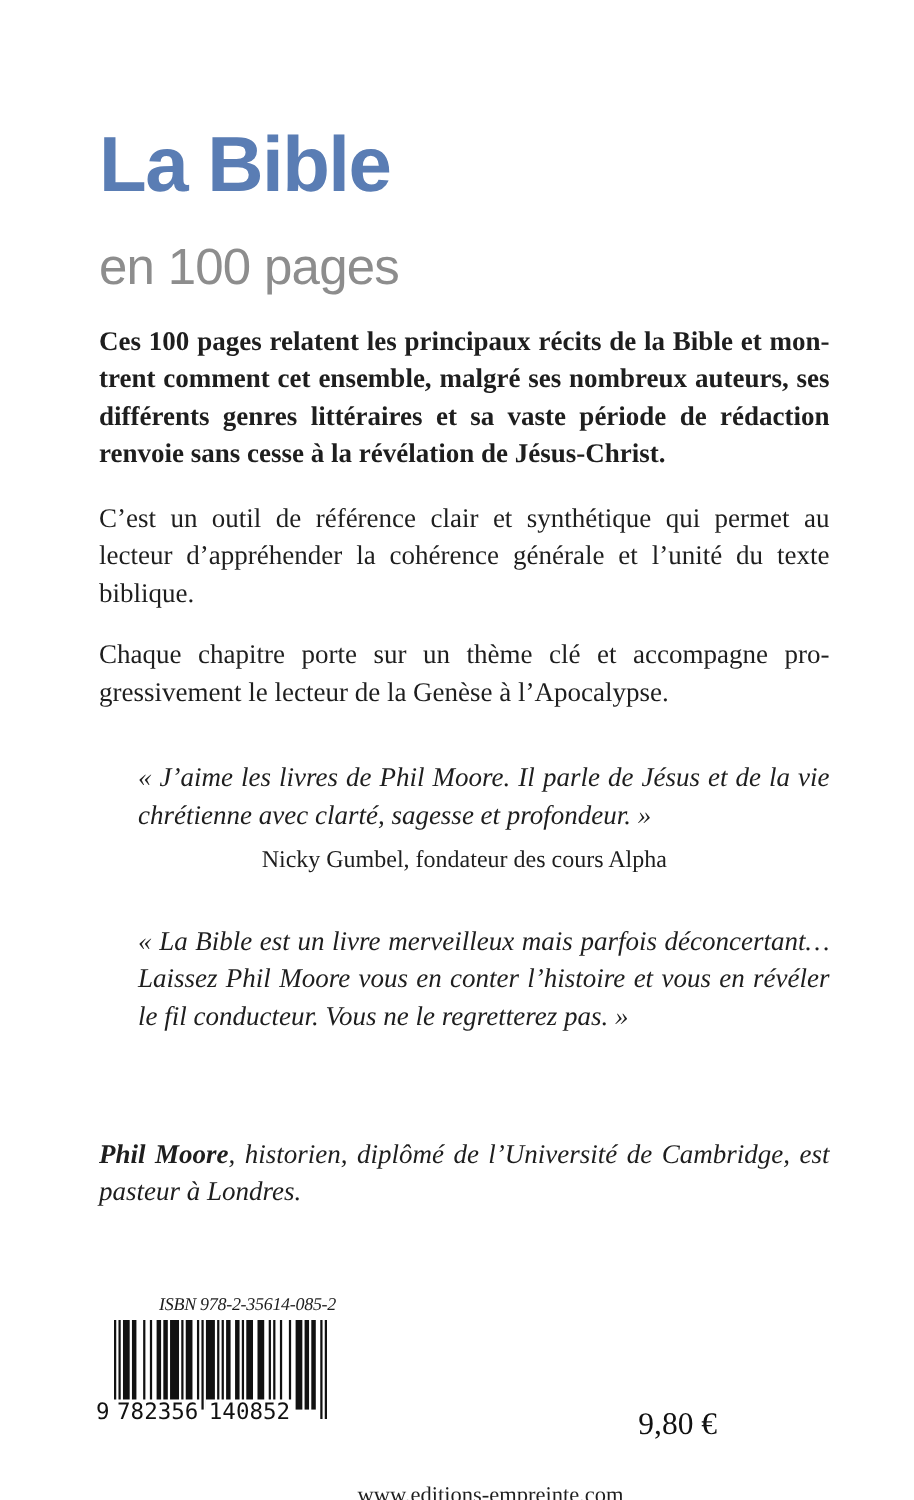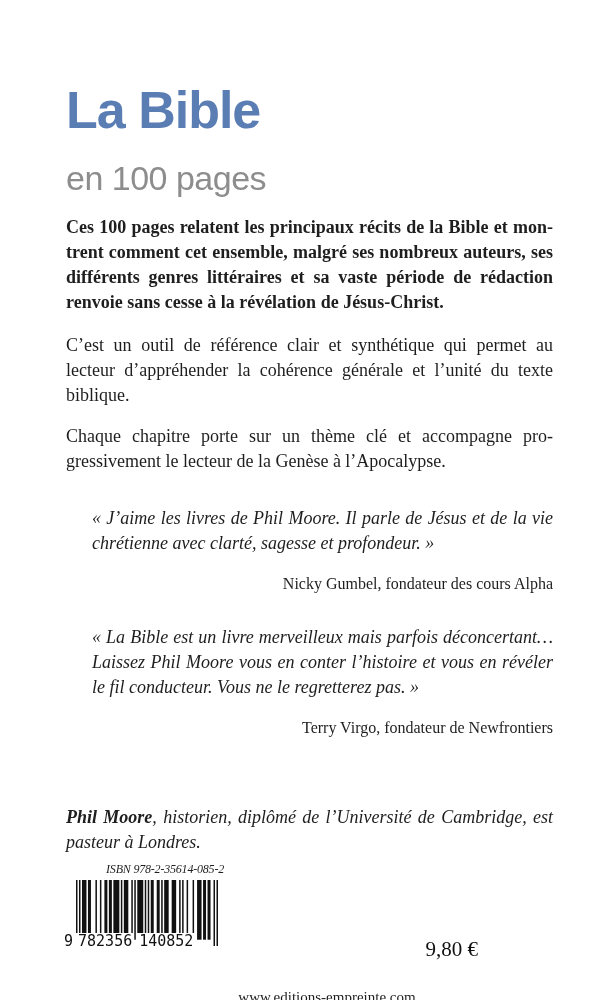--- a/index.html
+++ b/index.html
@@ -53,22 +53,22 @@
     font-size: 18px;
     line-height: 25px;
     text-align: justify;
     padding-left: 26px;
     hyphens: manual;
     -webkit-hyphens: manual;
   }
   .quote-attribution {
     font-size: 16px;
     line-height: 20px;
-    text-align: right;
-    margin-top: 18px;
+    text-align: center;
+    margin-top: 8px;
     font-style: normal;
   }
   .author-bio {
     margin-top: 67px;
     font-style: italic;
     font-size: 18px;
     line-height: 25px;
     text-align: justify;
   }
   .author-name { font-weight: bold; }
@@ -145,21 +145,20 @@
 
     <p class="body-paragraph p3">Chaque chapitre porte sur un thème clé et accompagne pro­gressivement le lecteur de la Genèse à l’Apocalypse.</p>
 
     <div class="quote-block q1">
       <p class="quote-text">« J’aime les livres de Phil Moore. Il parle de Jésus et de la vie chrétienne avec clarté, sagesse et profondeur. »</p>
       <div class="quote-attribution">Nicky Gumbel, fondateur des cours Alpha</div>
     </div>
 
     <div class="quote-block q2">
       <p class="quote-text">« La Bible est un livre merveilleux mais parfois déconcer­tant… Laissez Phil Moore vous en conter l’histoire et vous en révéler le fil conducteur. Vous ne le regretterez pas. »</p>
-      <div class="quote-attribution">Terry Virgo, fondateur de Newfrontiers</div>
     </div>
 
     <p class="author-bio"><span class="author-name">Phil Moore</span><span>, historien, diplômé de l’Université de Cambridge, est pasteur à Londres.</span></p>
 
   </div>
 
   <div class="footer-isbn-block">
     <div class="isbn-label">ISBN 978-2-35614-085-2</div>
     <div class="barcode-wrap">
       <svg class="barcode-svg" id="barcode-svg" viewBox="0 0 95 42" preserveAspectRatio="none">

